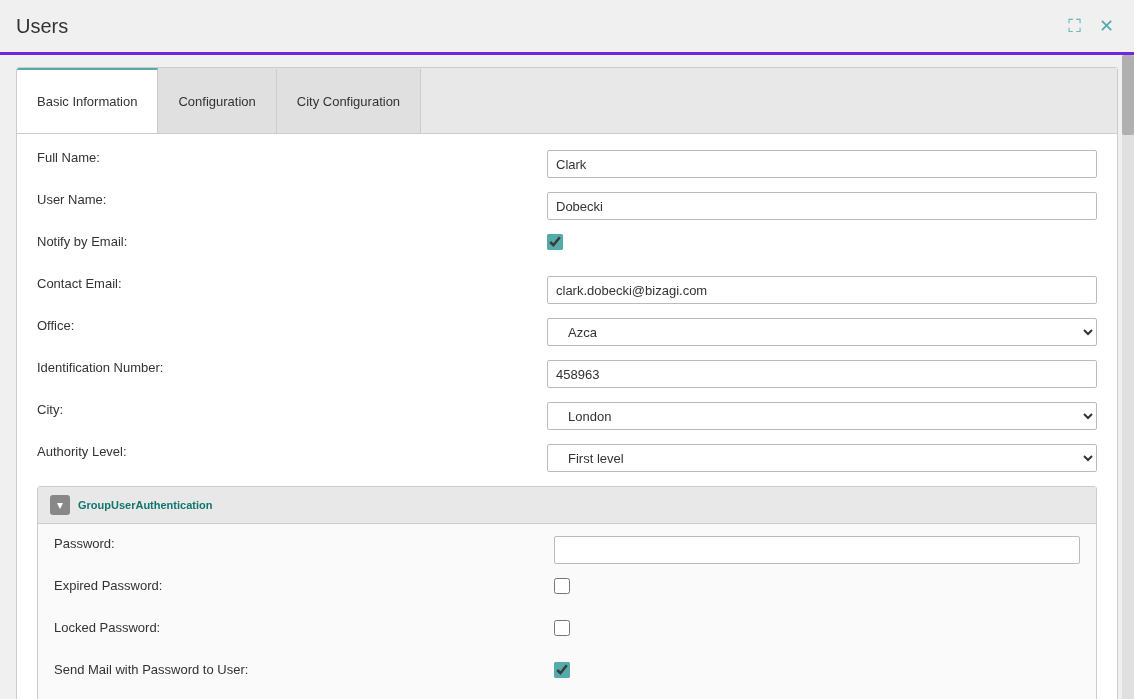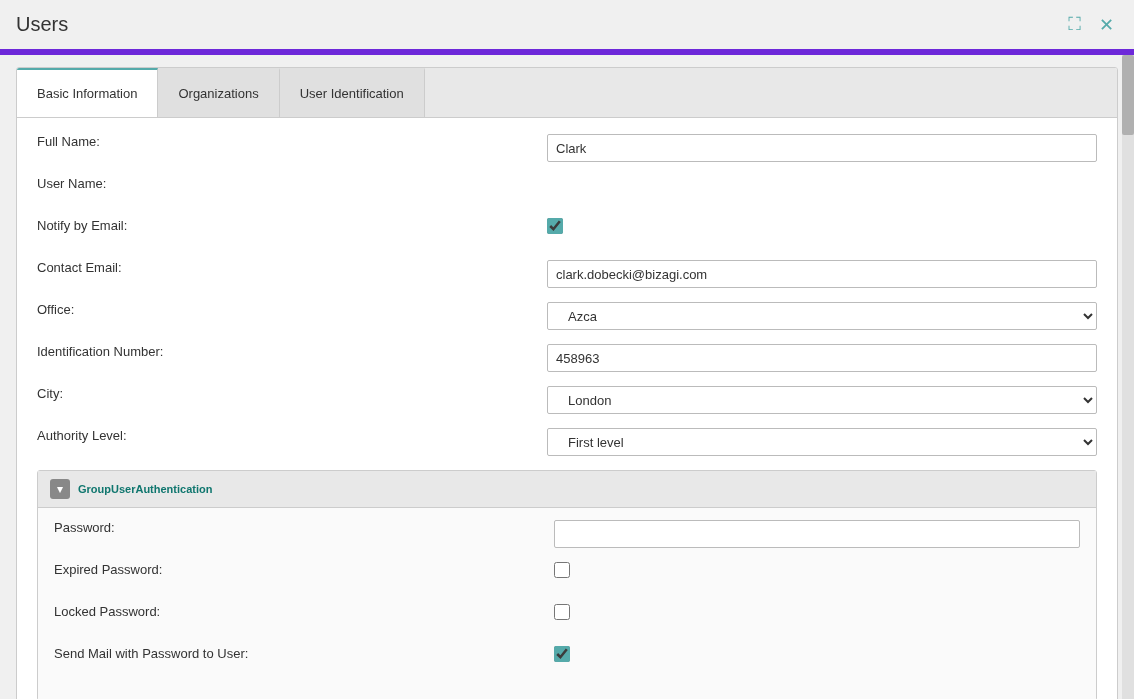--- a/index.html
+++ b/index.html
@@ -15,21 +15,21 @@
       background: #f0f0f0;
       position: relative;
       overflow: hidden;
     }
     .title-bar {
       background: #f0f0f0;
       padding: 10px 16px;
       display: flex;
       align-items: center;
       justify-content: space-between;
-      border-bottom: 6px solid #6d28d9;
+      border-bottom: 3px solid #6d28d9;
       height: 55px;
     }
     .title-text {
       font-size: 20px;
       font-weight: normal;
       color: #333;
     }
     .title-actions {
       display: flex;
       gap: 10px;
@@ -55,21 +55,21 @@
       border: 1px solid #ccc;
       border-radius: 3px;
       overflow: hidden;
     }
     .tabs-header {
       display: flex;
       background: #e8e8e8;
       border-bottom: 1px solid #ccc;
     }
     .tab {
-      padding: 16px 20px;
+      padding: 24px 20px;
       cursor: pointer;
       border-right: 1px solid #ccc;
       font-size: 13px;
       color: #333;
       background: #e0e0e0;
       border-top: 2px solid transparent;
     }
     .tab.active {
       background: #fff;
       border-top: 2px solid #5aa;
@@ -205,35 +205,38 @@
         <span>✕</span>
       </button>
     </div>
   </div>
 
   <div class="content-area">
     <div class="tabs-container">
 
       <div class="tabs-header">
         <div class="tab active">Basic Information</div>
-        <div class="tab">Organizations</div>
-        <div class="tab">User Identification</div>
+        <div class="tab">Configuration</div>
+        <div class="tab">City Configuration</div>
       </div>
 
       <div class="form-body">
 
         <div class="form-row">
           <div class="form-label">Full Name:</div>
           <div class="form-control">
             <input type="text" class="form-input" value="Clark" style="">
           </div>
         </div>
 
         <div class="form-row">
           <div class="form-label">User Name:</div>
+          <div class="form-control">
+            <input type="text" class="form-input" value="Dobecki" style="">
+          </div>
         </div>
 
 
         <div class="form-row">
           <div class="form-label">Notify by Email:</div>
           <div class="form-control">
             <input type="checkbox" class="checkbox-input" checked="" style="">
           </div>
         </div>
 

